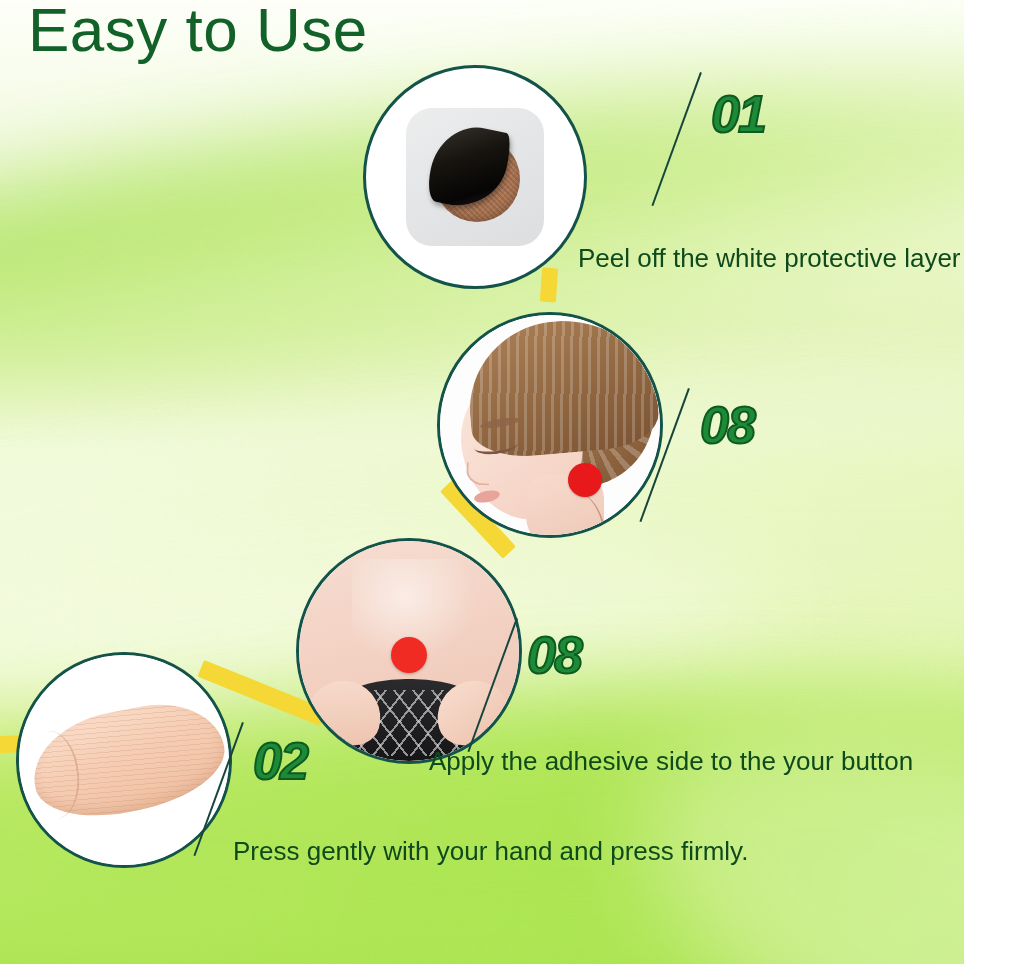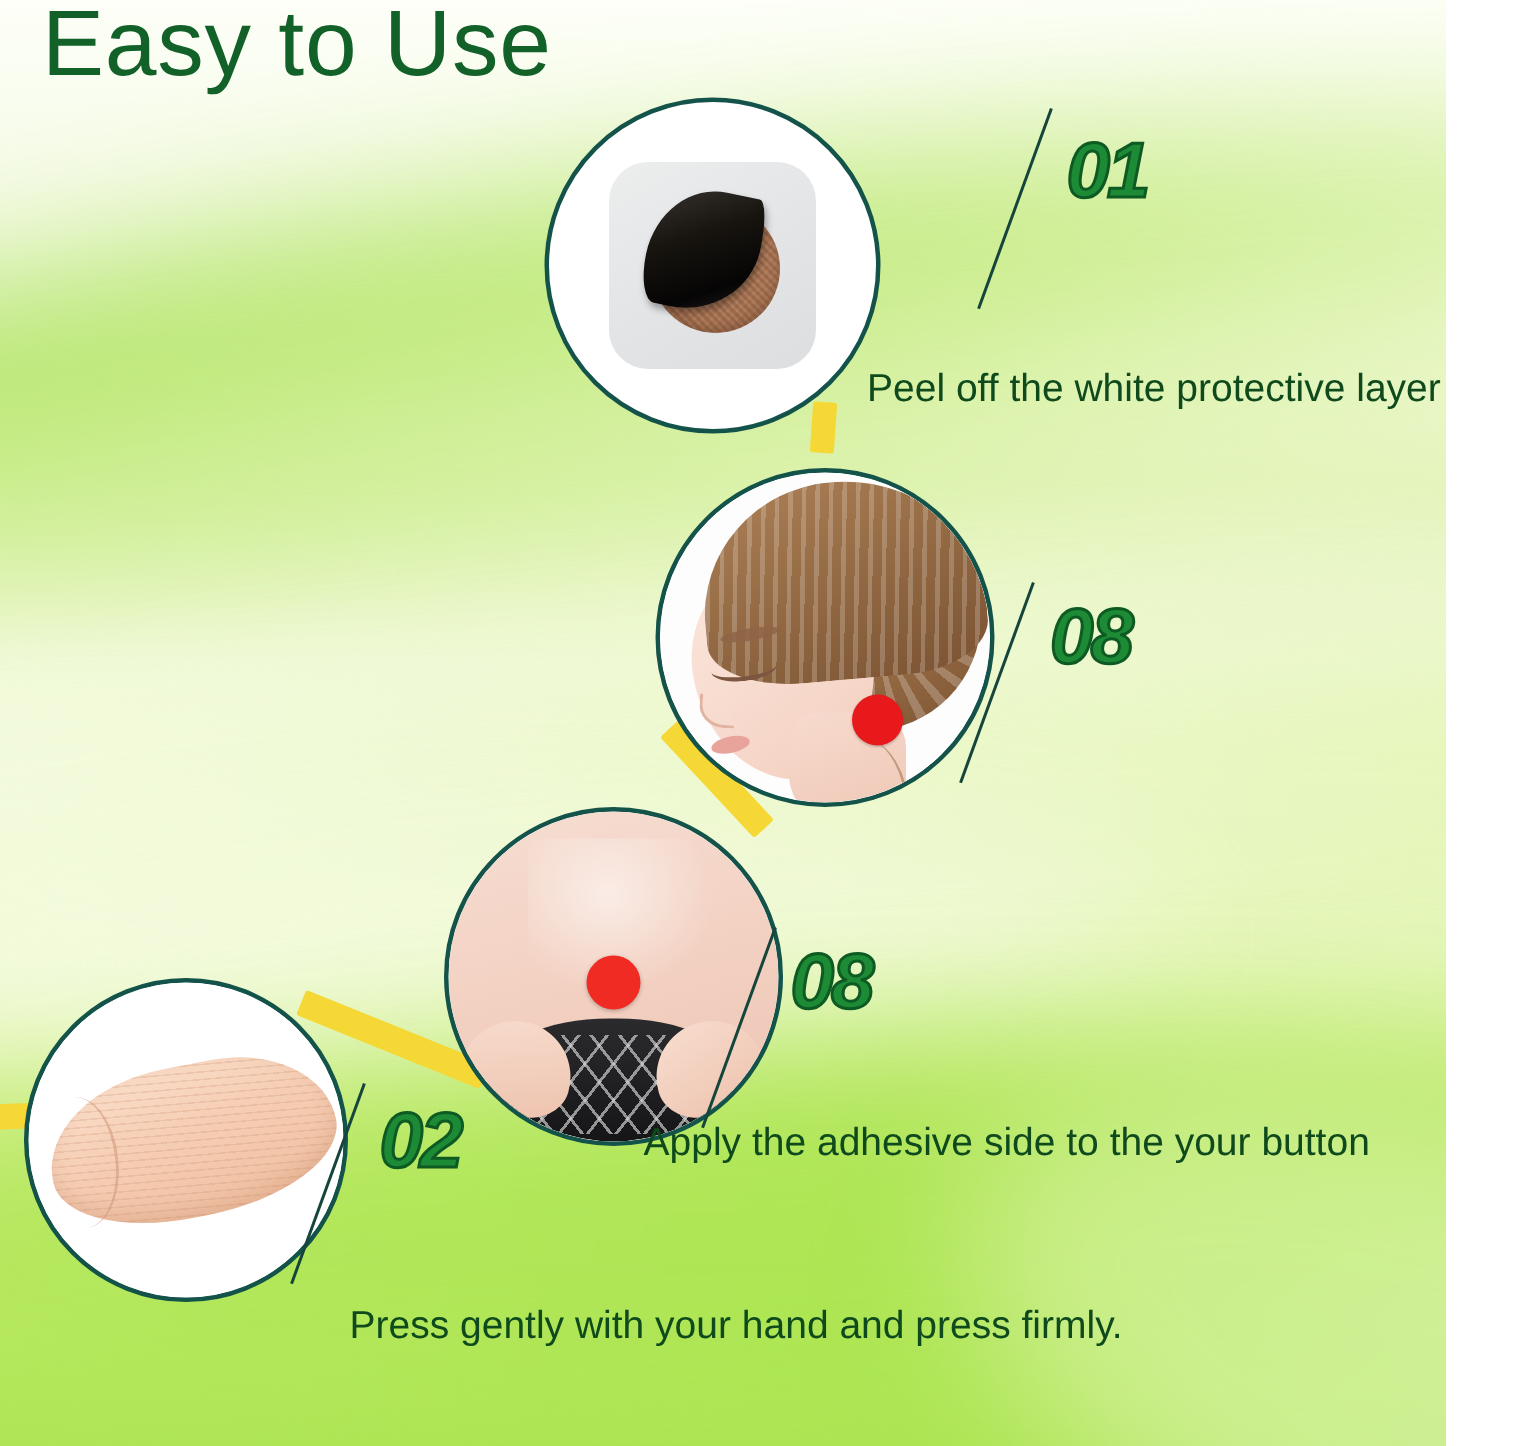--- a/index.html
+++ b/index.html
@@ -299,15 +299,15 @@
     <div class="photo-inner">
       <div class="finger-bg"></div>
       <div class="finger">
         <div class="finger-grain"></div>
       </div>
       <div class="finger-nail"></div>
     </div>
   </div>
   <div class="slash" style="left:242px;top:722px;height:142px;transform:rotate(20deg);"></div>
   <div class="step-num" style="left:253px;top:735px;">02</div>
-  <div class="caption" style="left:233px;top:868px;">Press gently with your hand and press firmly.</div>
+  <div class="caption" style="left:233px;top:836px;">Press gently with your hand and press firmly.</div>
 
 </div>
 
 </body></html>

